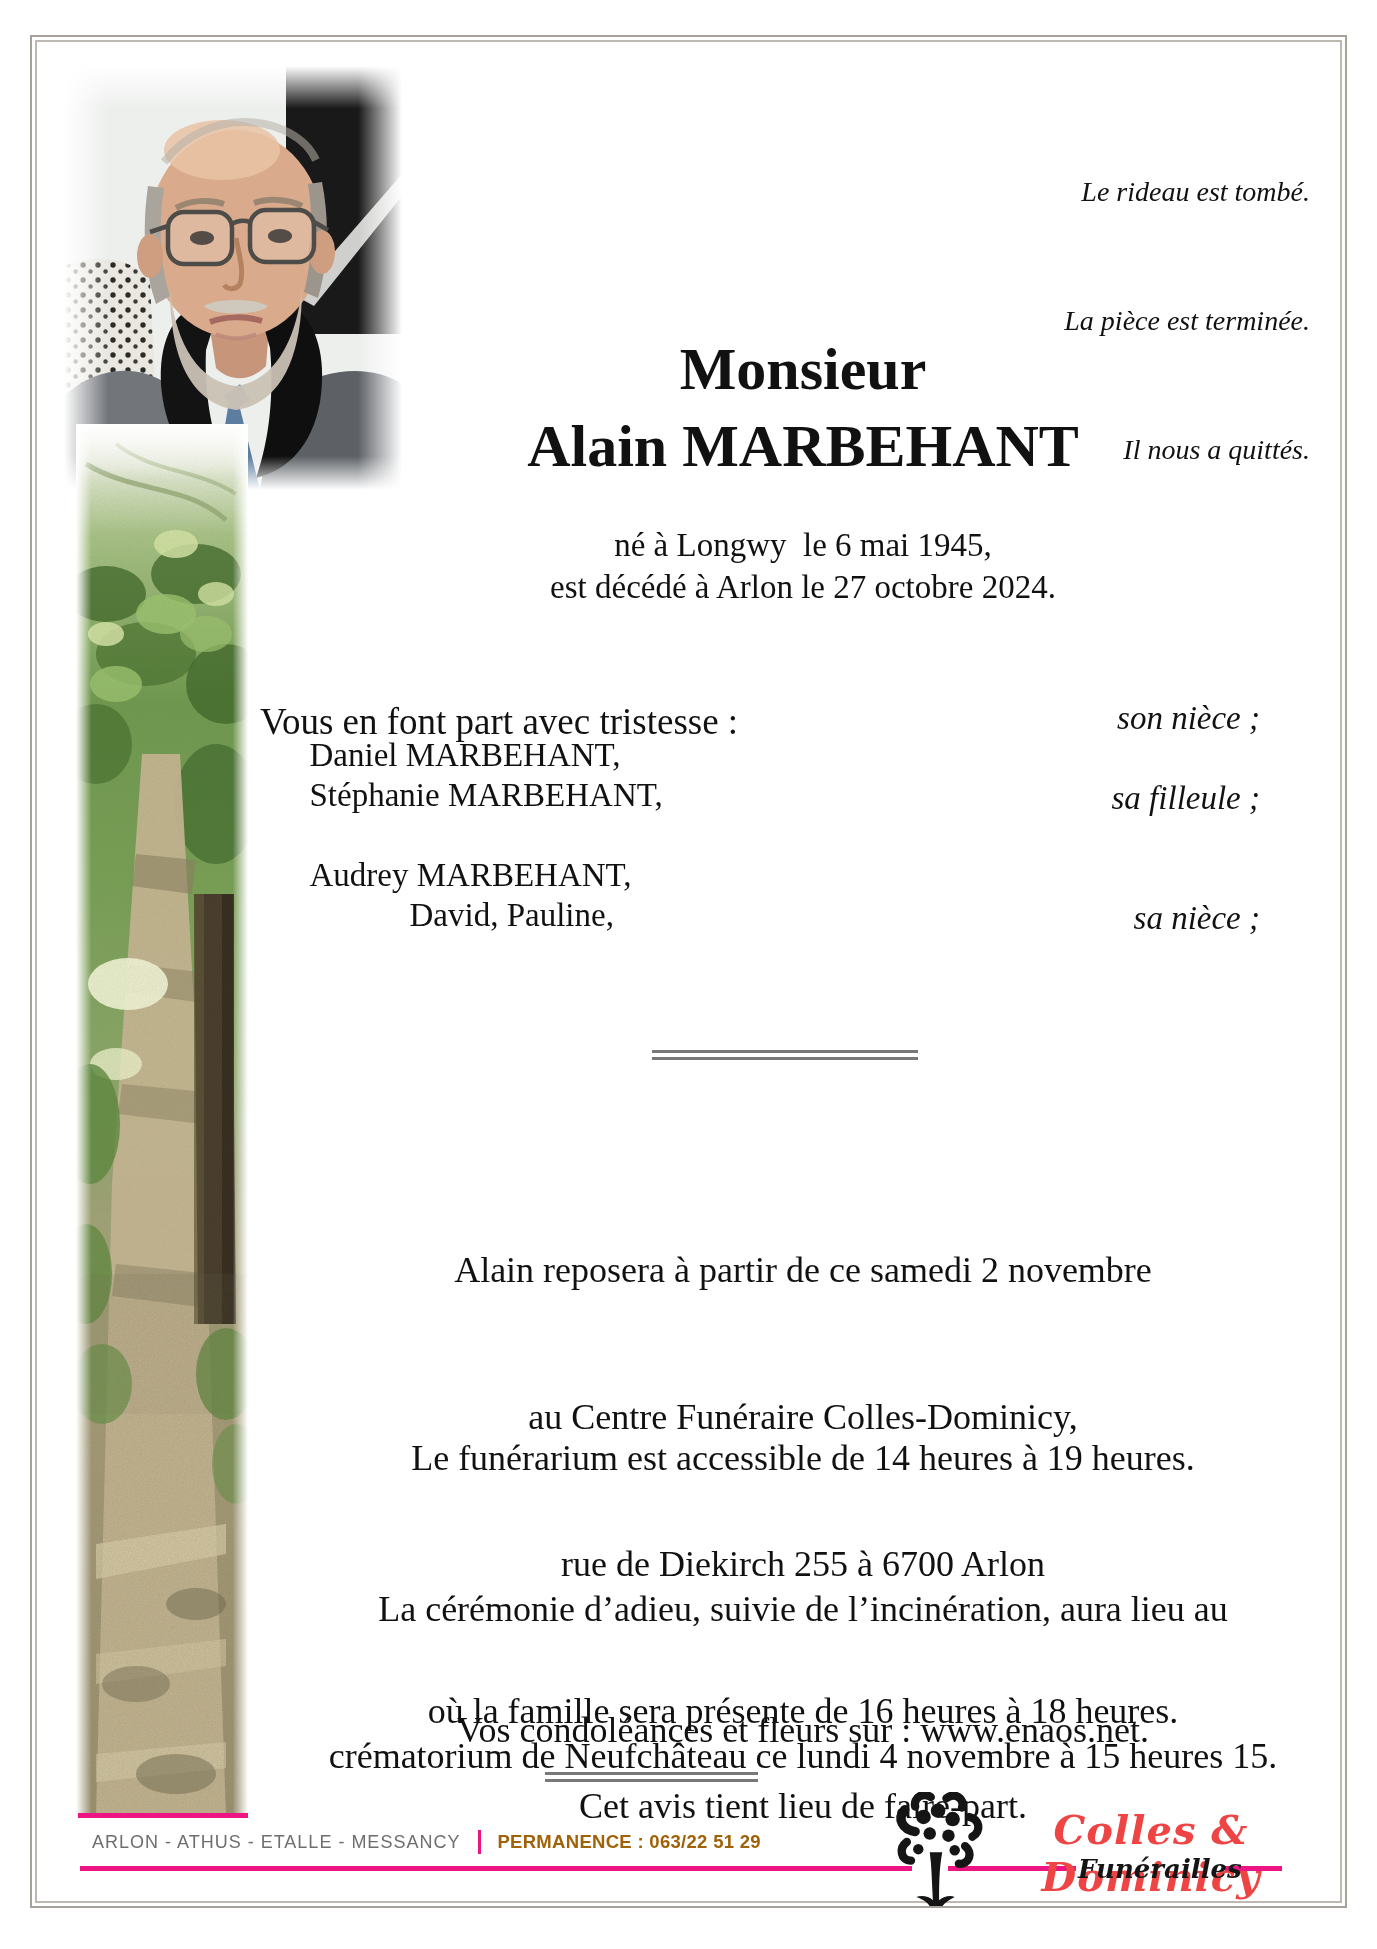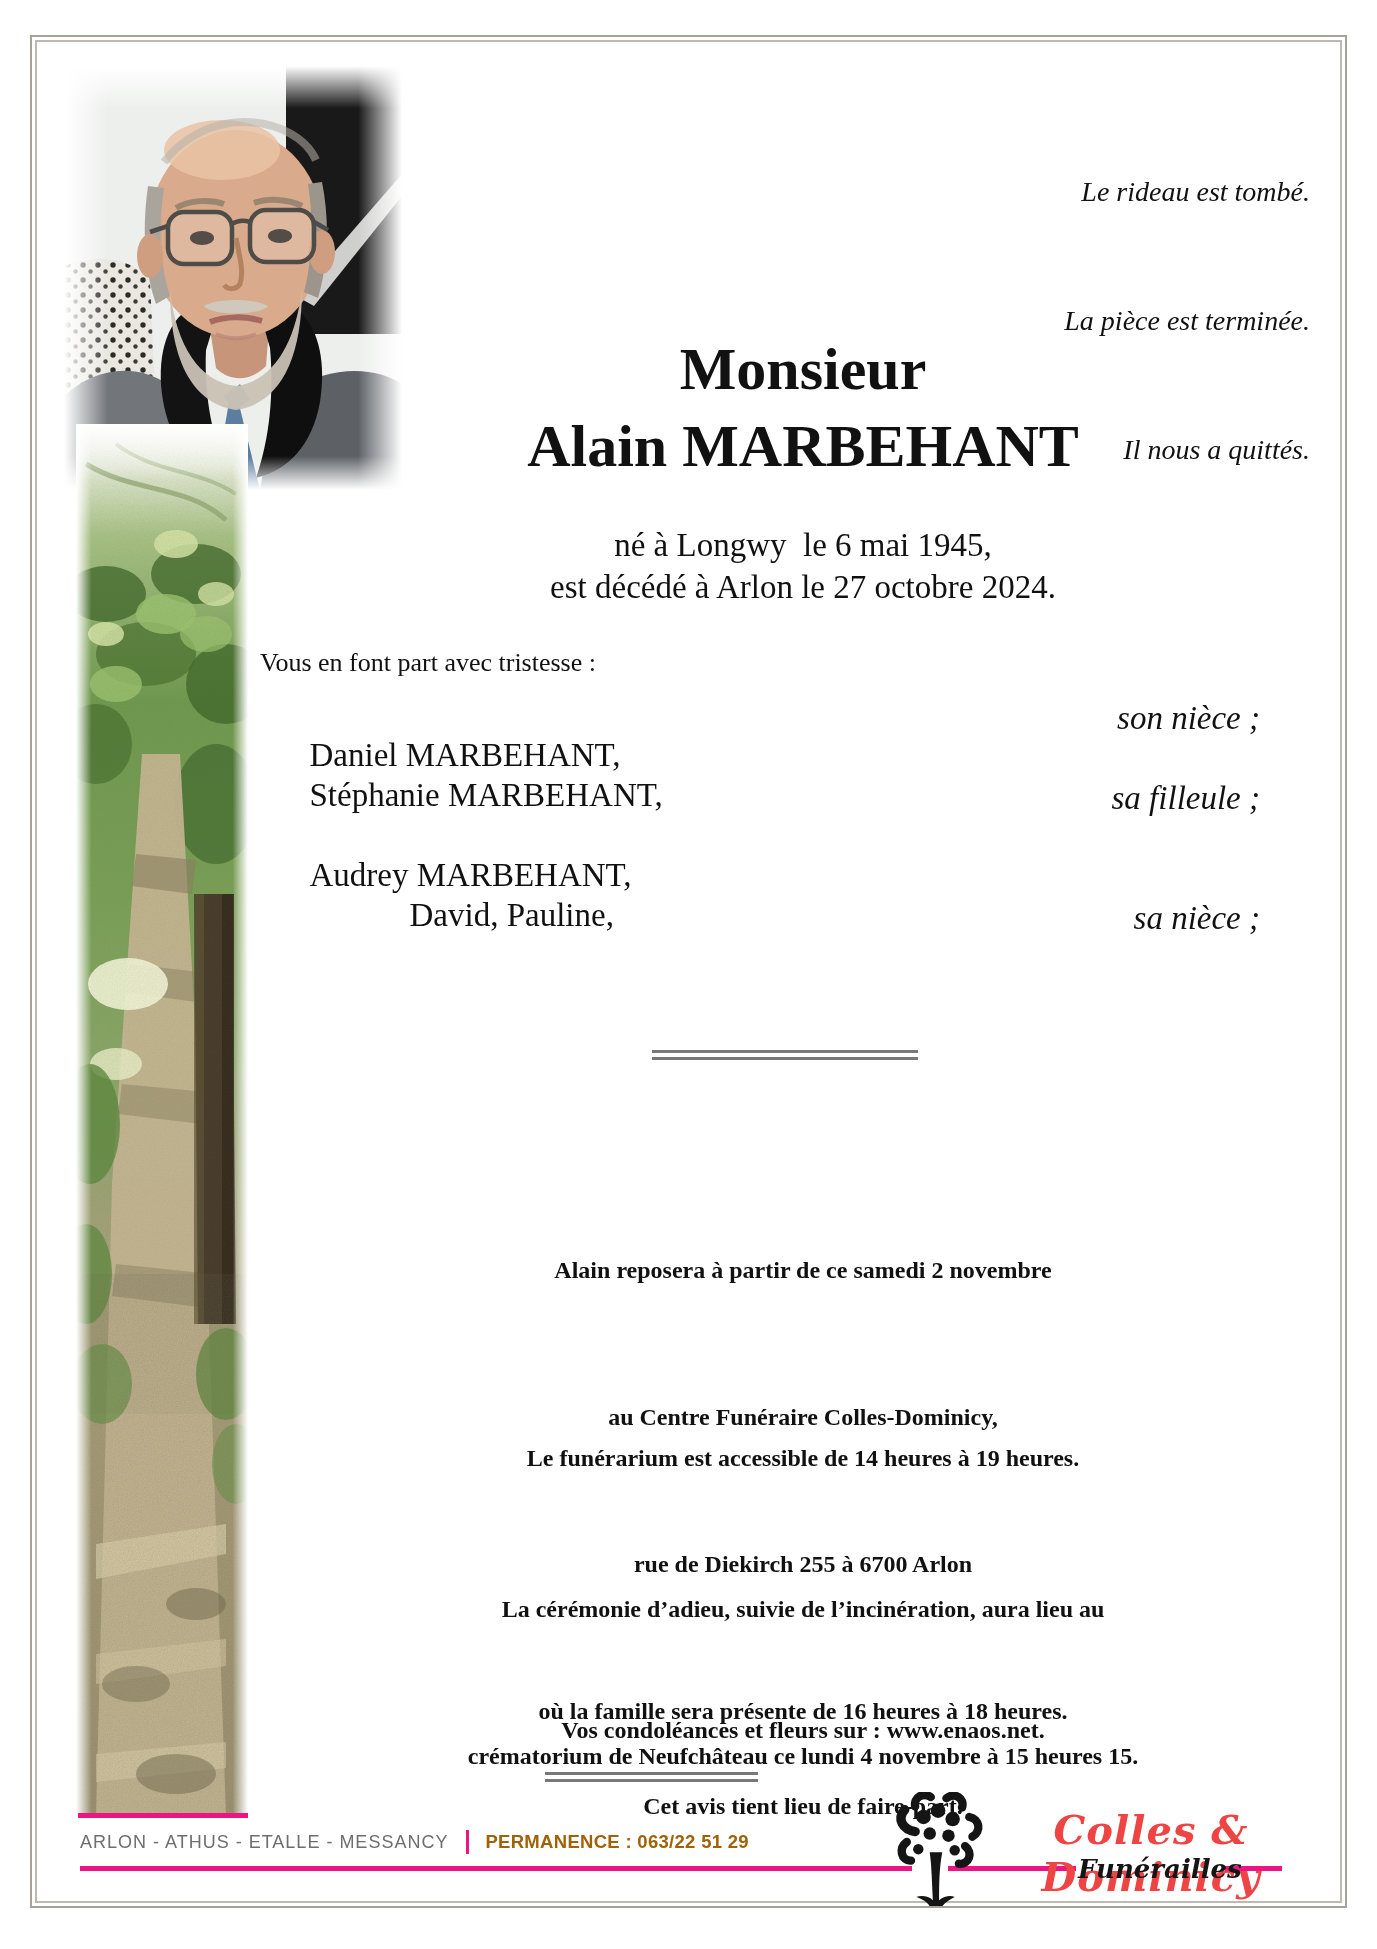--- a/index.html
+++ b/index.html
@@ -22,34 +22,34 @@
     linear-gradient(to right,#fff,rgba(255,255,255,0) 9%),
     linear-gradient(to left,#fff,rgba(255,255,255,0) 9%),
     linear-gradient(to bottom,rgba(255,255,255,.95),rgba(255,255,255,0) 4%);}
   .photo-underline{left:78px;top:1813px;width:170px;height:5px;background:#ed1583;}
   
   .quote{right:67px;top:84px;text-align:right;font-style:italic;font-size:28px;line-height:43px;white-space:pre-wrap;}
   
   .ccol{left:263px;width:1080px;text-align:center;white-space:pre-wrap;}
   .title{font-weight:bold;font-size:60px;line-height:66px;}
   .subtitle{font-size:33px;line-height:42px;}
-  .bodyp{font-weight:bold;font-size:24px;line-height:49px;}
-  
-  .intro{left:260px;top:648px;font-size:26px;white-space:pre-wrap;}
+  .bodyp{font-weight:normal;font-size:36px;line-height:49px;}
+  
+  .intro{left:260px;top:700px;font-size:37px;white-space:pre-wrap;}
   .family{left:260px;top:700px;width:1000px;}
   .frow{position:relative;height:40px;font-size:33px;white-space:pre-wrap;}
   .fname{display:inline-block;}
   .findent{padding-left:100px;}
   .frel{position:absolute;right:0;top:0;font-style:italic;}
   
   .dline{height:4px;border-top:3px solid #787878;border-bottom:3px solid #787878;background:#fff;}
   .d1{left:652px;top:1050px;width:266px;}
   .d2{left:545px;top:1772px;width:213px;}
   
-  .footer-left{left:80px;top:1830px;display:flex;align-items:center;
+  .footer-left{left:92px;top:1830px;display:flex;align-items:center;
     font-family:"Liberation Sans","DejaVu Sans",sans-serif;}
   .cities{font-size:18px;color:#6e6e6e;letter-spacing:1px;}
   .pinkbar{width:3px;height:24px;background:#ed1583;margin:0 16px 0 18px;}
   .permanence{font-size:18.5px;color:#a16207;font-weight:700;letter-spacing:.3px;}
   .pink-rule{top:1866px;height:5px;background:#ed1583;}
   .rule-main{left:80px;width:832px;}
   .rule-seg{left:948px;width:128px;}
   .rule-dash{left:1225px;top:1866px;width:57px;height:5px;background:#ed1583;}
   .tree{left:884px;top:1792px;width:104px;height:114px;}
   .brand{left:995px;top:1806px;width:312px;text-align:center;font-family:"DejaVu Serif","Liberation Serif",serif;

